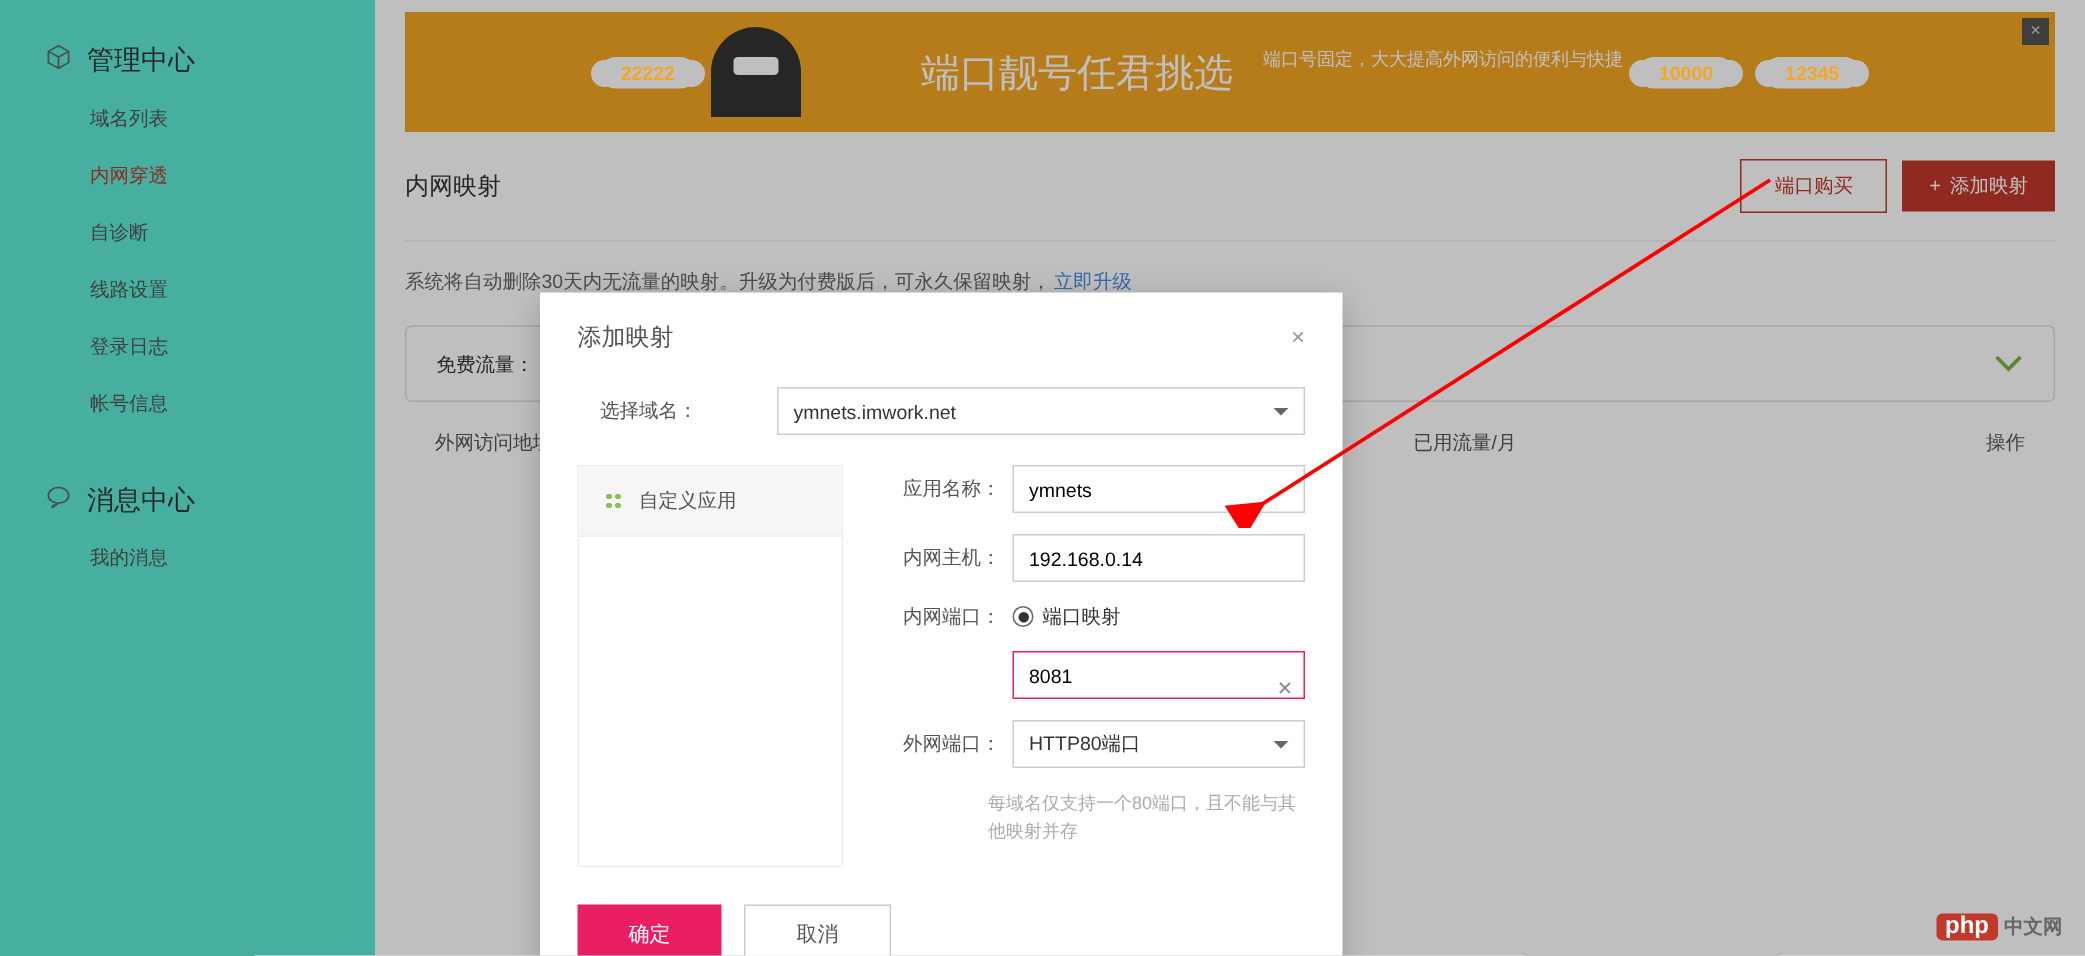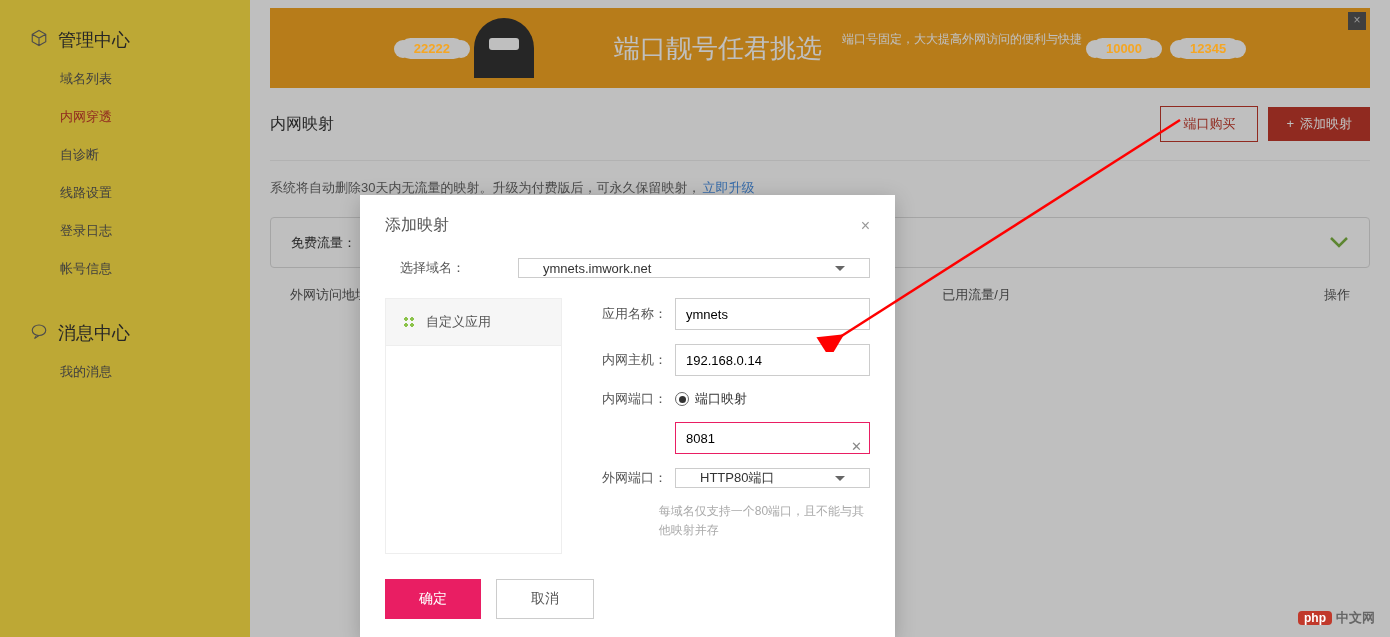--- a/index.html
+++ b/index.html
@@ -1,21 +1,21 @@
 <!DOCTYPE html>
 <html><head>
   <meta charset="utf-8">
   <style>
     * { box-sizing: border-box; margin: 0; padding: 0; }
     body { font-family: "Microsoft YaHei", Arial, sans-serif; font-size: 13px; background: #fff; color: #333; position: relative; width: 1390px; height: 637px; overflow: hidden; }
     
     .page-wrap { display: flex; height: 100%; }
     
     
-    .sidebar { width: 250px; background: #fde047; padding: 20px 0; }
+    .sidebar { width: 250px; background: #5eead4; padding: 20px 0; }
     .side-section { margin-bottom: 25px; }
     .side-title { display: flex; align-items: center; padding: 8px 30px; font-size: 18px; color: #333; }
     .side-title .icon { margin-right: 10px; color: #666; }
     .side-item { padding: 10px 30px 10px 60px; color: #555; cursor: pointer; }
     .side-item.active { color: #c1392b; }
     
     
     .main { flex: 1; padding: 0 20px; position: relative; }
     
     
@@ -51,21 +51,21 @@
     
     
     .overlay { position: absolute; inset: 0; background: rgba(0,0,0,0.25); }
     .modal { position: absolute; left: 360px; top: 195px; width: 535px; background: #fff; padding: 20px 25px; box-shadow: 0 4px 20px rgba(0,0,0,.2); }
     .modal-head { display: flex; align-items: center; margin-bottom: 22px; }
     .modal-title { font-size: 16px; color:#555; }
     .modal-close { color: #999; cursor: pointer; font-size: 16px; }
     
     .row-domain { display: flex; align-items: center; margin-bottom: 20px; gap: 45px; }
     .label { width: 80px; text-align: right; color: #555; margin-right: 8px; }
-    .select-box { flex: 1; border: 1px solid #ccc; height: 20px; display: flex; align-items: center; padding: 0 24px; justify-content: space-between; cursor:pointer; max-width:300px;}
+    .select-box { flex: 1; border: 1px solid #ccc; height: 32px; display: flex; align-items: center; padding: 0 10px; justify-content: space-between; cursor:pointer; max-width:300px;}
     .caret { border-top: 5px solid #666; border-left: 5px solid transparent; border-right: 5px solid transparent; }
     
     .modal-body { display: flex; }
     .app-tabs { width: 190px; border: 1px solid #eee; }
     .app-tab { padding: 14px 16px; border-bottom: 1px solid #eee; display: flex; align-items: center; color: #555; cursor: pointer; }
     .app-tab.active { background: #f6f6f6; }
     .app-tab .icn { width:14px; height:14px; margin-right:10px; border-radius:3px; display:inline-block;}
     .icn-custom { background: radial-gradient(circle at 4px 4px,#8bc34a 2px,transparent 2px),radial-gradient(circle at 10px 4px,#8bc34a 2px,transparent 2px),radial-gradient(circle at 4px 10px,#8bc34a 2px,transparent 2px),radial-gradient(circle at 10px 10px,#8bc34a 2px,transparent 2px); }
     .icn-socks { background:#ff9800; clip-path:polygon(50% 0,100% 50%,50% 100%,0 50%);}
     
@@ -83,21 +83,21 @@
     
     .modal-foot { display: flex; margin-top: 25px; gap: 15px; }
     .btn-ok { background: #e91e63; color: #fff; border: none; padding: 10px 34px; cursor: pointer; font-size:14px;}
     .btn-cancel { background: #fff; color: #555; border: 1px solid #ccc; padding: 10px 34px; cursor: pointer; font-size:14px;}
     
     
     .arrow-svg { position: absolute; left: 780px; top: 112px; pointer-events: none; z-index: 50; }
     
     
     .watermark { position: absolute; right: 15px; bottom: 10px; display: flex; align-items: center; font-weight: bold; color:#666;}
-    .wm-badge { background: #c1392b; color: #fff; padding: 0 6px; border-radius: 4px; margin-right: 4px; font-size:12px;}
+    .wm-badge { background: #c1392b; color: #fff; padding: 0 6px; border-radius: 4px; margin-right: 4px; font-size:16px;}
   </style>
 </head>
 <body>
 
 <div class="page-wrap">
   <div class="sidebar">
     <div class="side-section">
       <div class="side-title">
         <span class="icon">
           <svg width="18" height="18" viewBox="0 0 24 24" fill="none" stroke="#666" stroke-width="1.5">

